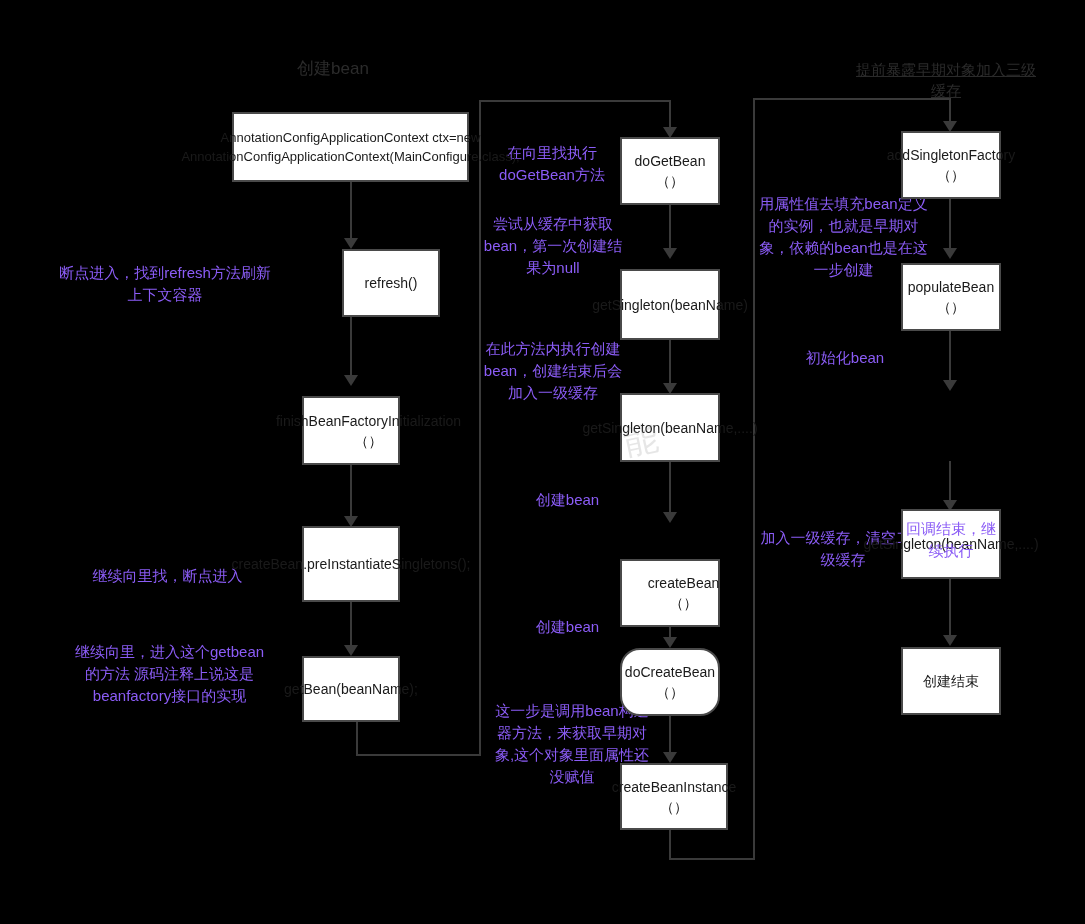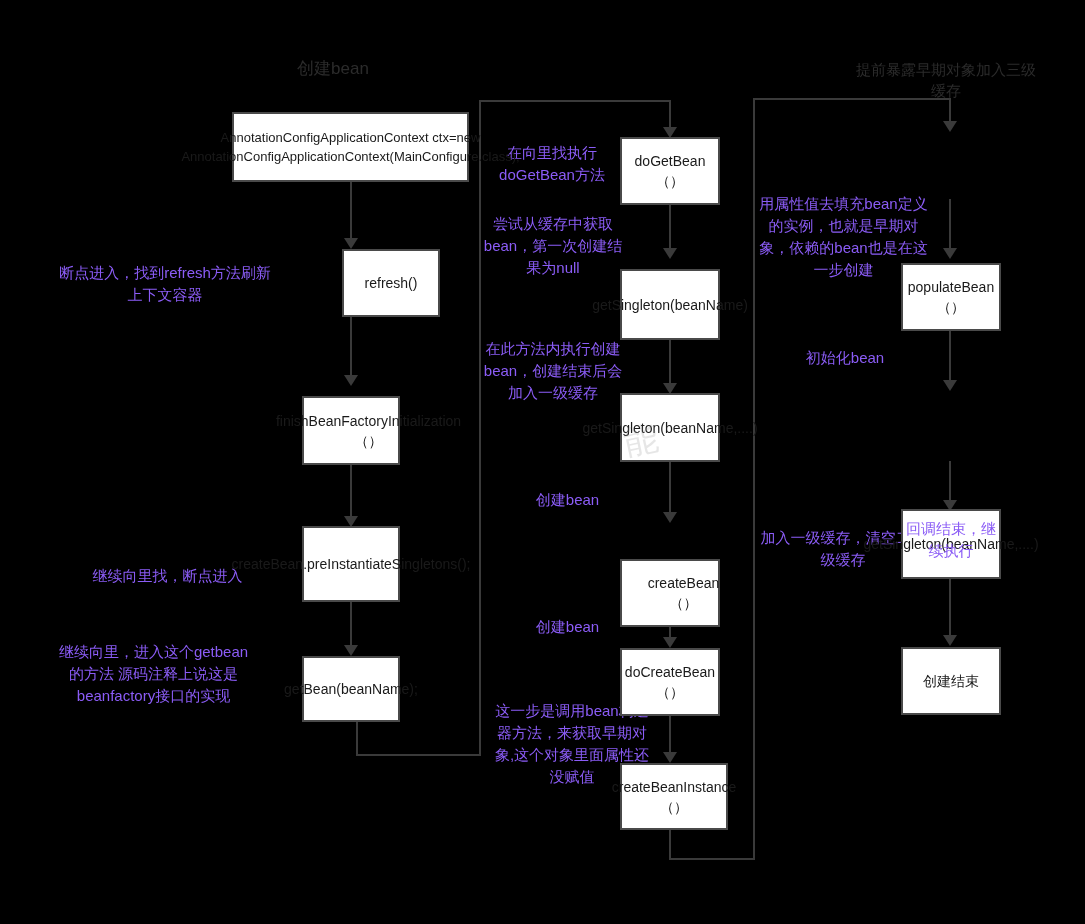--- a/index.html
+++ b/index.html
@@ -72,21 +72,21 @@
     font-family: "Liberation Serif", serif;
   }
 </style>
 </head>
 <body>
 
 <div id="canvas">
 
   <div class="group-title" style="left:248px; top:58px; width:170px;">创建bean</div>
 
-  <div class="group-title" style="left:850px; top:59px; width:192px; font-size:15px; line-height:21px;">提前暴露早期对象加入三级缓存</div>
+  <div class="group-title" style="left:850px; top:59px; width:192px; font-size:15px; line-height:21px;text-decoration:underline;">提前暴露早期对象加入三级缓存</div>
 
   <div class="edge-line edge-v" style="left:350px; top:182px; height:56px;"></div>
   <div class="arrow-down" style="left:344px; top:238px;"></div>
 
   <div class="edge-line edge-v" style="left:350px; top:317px; height:58px;"></div>
   <div class="arrow-down" style="left:344px; top:375px;"></div>
 
   <div class="edge-line edge-v" style="left:350px; top:465px; height:51px;"></div>
   <div class="arrow-down" style="left:344px; top:516px;"></div>
 
@@ -142,46 +142,47 @@
 
   <div class="node" style="left:302px; top:526px; width:98px; height:76px;">createBean.preInstantiateSingletons();</div>
 
   <div class="node" style="left:302px; top:656px; width:98px; height:66px;">getBean(beanName);</div>
 
   <div class="annotation" style="left:55px; top:262px; width:220px;">断点进入，找到refresh方法刷新上下文容器</div>
 
 
   <div class="annotation" style="left:60px; top:565px; width:215px;">继续向里找，断点进入</div>
 
-  <div class="annotation" style="left:56px; top:641px; width:195px;">继续向里，进入这个getbean的方法 源码注释上说这是beanfactory接口的实现</div>
+  <div class="annotation" style="left:72px; top:641px; width:195px;">继续向里，进入这个getbean的方法 源码注释上说这是beanfactory接口的实现</div>
 
   <div class="node" style="left:620px; top:137px; width:100px; height:68px;">doGetBean（）</div>
 
   <div class="node" style="left:620px; top:269px; width:100px; height:71px;">getSingleton(beanName)</div>
 
   <div class="node" style="left:620px; top:393px; width:100px; height:69px;">getSingleton(beanName,....)</div>
 
   <div class="node" style="left:620px; top:559px; width:100px; height:68px;padding-left:31px;">createBean（）</div>
 
-  <div class="node" style="left:620px; top:648px; width:100px; height:68px;">doCreateBean（）</div>
+  <div class="node" style="left:620px; top:648px; width:100px; height:68px;border-radius:20px;">doCreateBean（）</div>
 
   <div class="node" style="left:620px; top:763px; width:108px; height:67px;">createBeanInstance（）</div>
 
   <div class="annotation" style="left:485px; top:142px; width:134px;">在向里找执行doGetBean方法</div>
 
   <div class="annotation" style="left:478px; top:213px; width:150px;">尝试从缓存中获取bean，第一次创建结果为null</div>
 
   <div class="annotation" style="left:478px; top:338px; width:150px;">在此方法内执行创建bean，创建结束后会加入一级缓存</div>
 
   <div class="annotation" style="left:505px; top:489px; width:125px;">创建bean</div>
 
   <div class="annotation" style="left:505px; top:616px; width:125px;">创建bean</div>
 
   <div class="annotation" style="left:488px; top:700px; width:168px;">这一步是调用bean构造器方法，来获取早期对象,这个对象里面属性还没赋值</div>
 
+  <div class="node" style="left:901px; top:131px; width:100px; height:68px;">addSingletonFactory（）</div>
 
   <div class="node" style="left:901px; top:263px; width:100px; height:68px;">populateBean（）</div>
 
 
   <div class="node" style="left:901px; top:509px; width:100px; height:70px;">getSingleton(beanName,....)</div>
 
   <div class="node" style="left:901px; top:647px; width:100px; height:68px;">创建结束</div>
 
   <div class="annotation" style="left:756px; top:193px; width:175px;">用属性值去填充bean定义的实例，也就是早期对象，依赖的bean也是在这一步创建</div>
 

